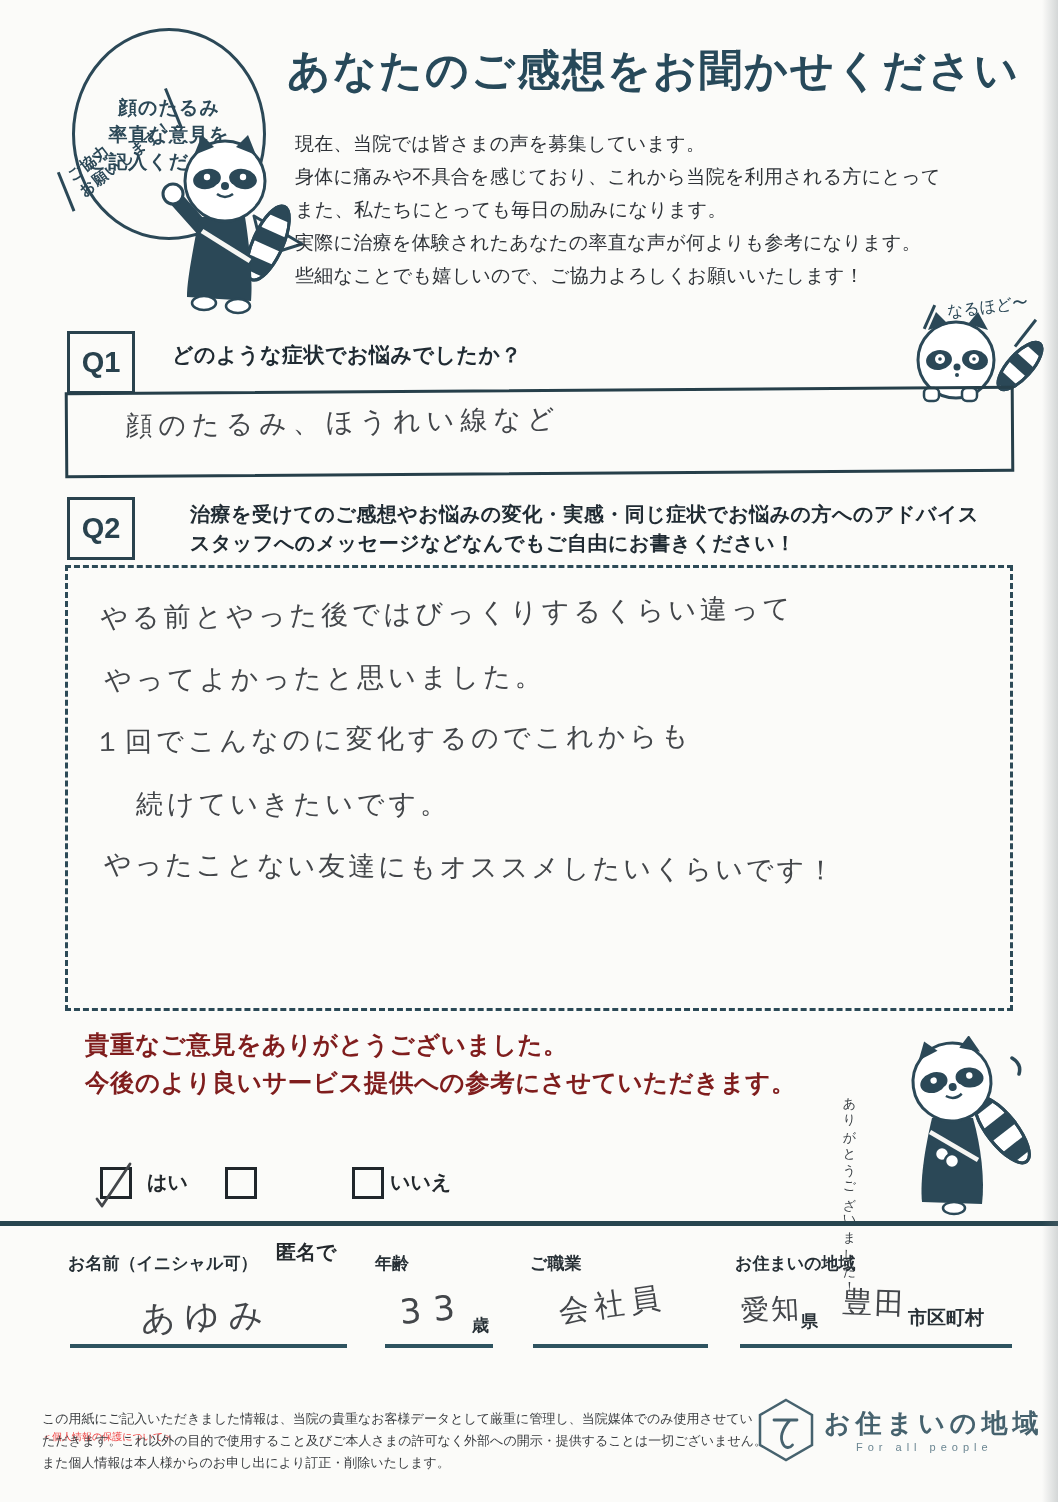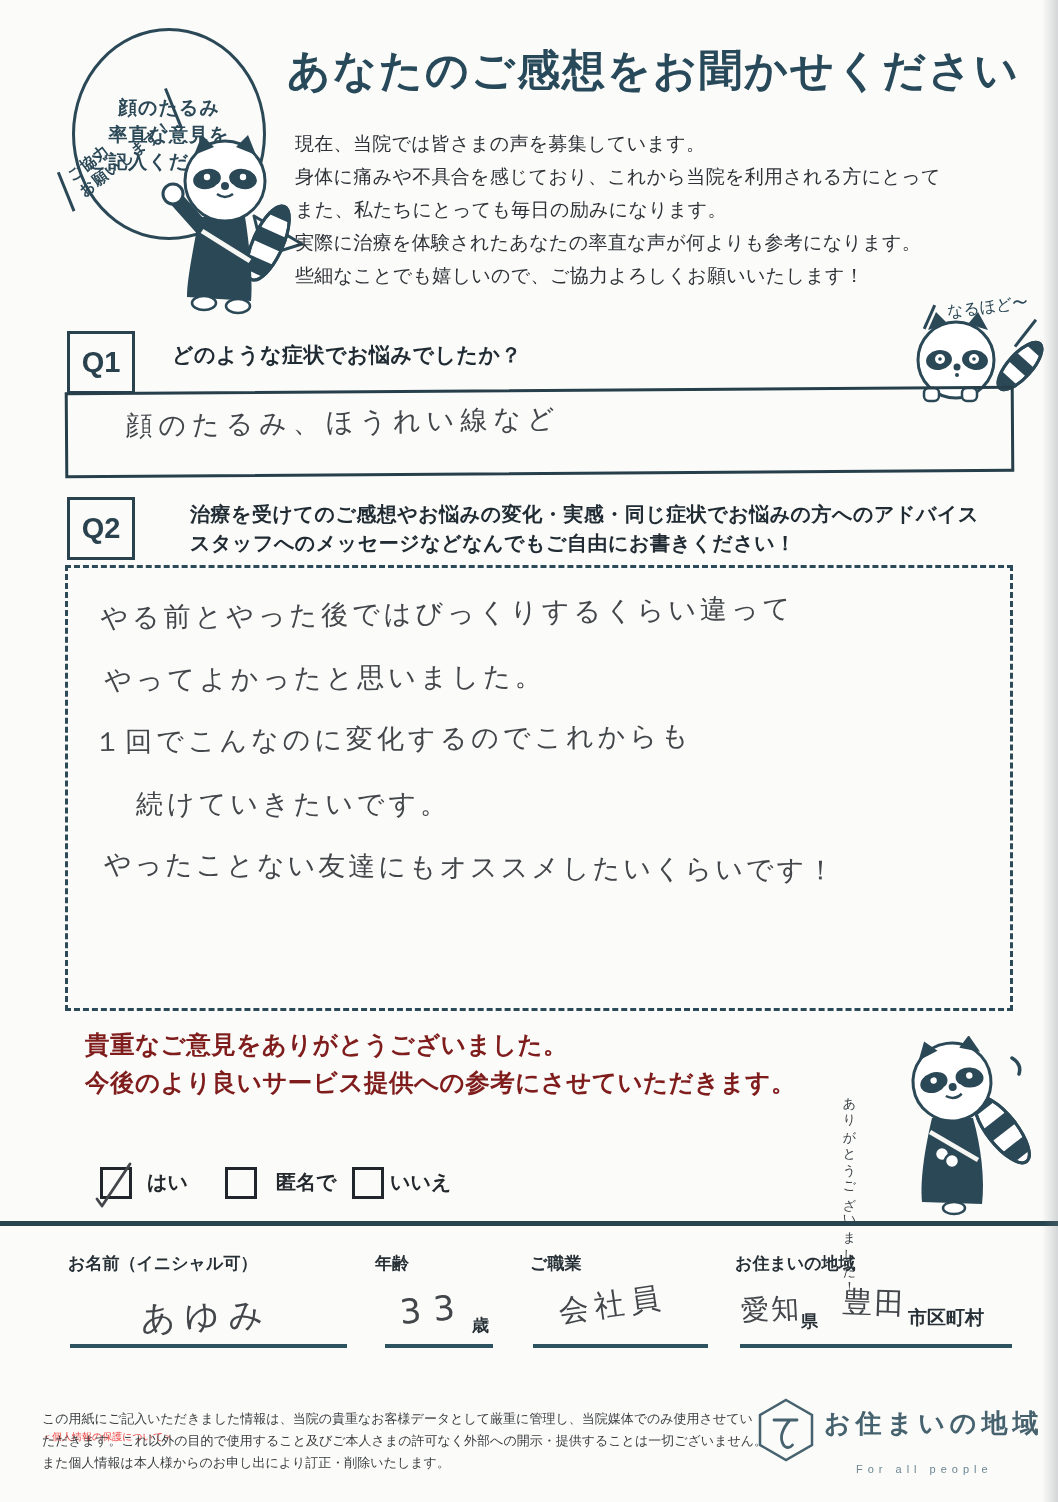--- a/index.html
+++ b/index.html
@@ -48,21 +48,21 @@
   .divider{left:0;top:1221px;width:1058px;height:4.5px;background:#27454f;}
 
   .f-label{font-size:17px;font-weight:bold;color:#273036;white-space:nowrap;}
   .f-underline{height:4px;background:#2e5360;}
   .f-unit{font-size:17px;font-weight:bold;color:#273036;}
 
   .privacy-title{font-size:10px;color:#ef4444;margin-top:44px;}
   .privacy-line{font-size:13px;line-height:22px;color:#3a3d40;white-space:nowrap;}
 
   .clinic-name{font-size:26px;font-weight:600;color:#46626e;letter-spacing:5px;white-space:nowrap;}
-  .clinic-tagline{font-size:11px;letter-spacing:5px;color:#6b8692;white-space:nowrap;margin-top:22px;}
+  .clinic-tagline{font-size:11px;letter-spacing:5px;color:#6b8692;white-space:nowrap;}
 </style>
 </head>
 <body>
 
 <div class="sheet">
 
   <div class="abs bubble">
     <div>顔のたるみ</div>
     <div>率直な意見を</div>
     <div>ご記入ください！</div>
@@ -177,21 +177,21 @@
   <div class="abs thanks" style="left:85px;top:1066px;">今後のより良いサービス提供への参考にさせていただきます。</div>
 
 
   <div class="abs checkbox" style="left:100px;top:1167px;"></div>
   <svg class="abs" style="left:92px;top:1158px;" width="46" height="52">
     <path d="M10,48 L38,6 M10,48 L5,41" stroke="#43464a" stroke-width="2.8" fill="none" stroke-linecap="round"></path>
   </svg>
   <div class="abs opt-label" style="left:147px;top:1169px;">はい</div>
 
   <div class="abs checkbox" style="left:225px;top:1167px;"></div>
-  <div class="abs opt-label" style="left:262px;top:1169px;padding-left:14px;">匿名で</div>
+  <div class="abs opt-label" style="left:262px;top:1239px;padding-left:14px;">匿名で</div>
 
   <div class="abs checkbox" style="left:352px;top:1167px;"></div>
   <div class="abs opt-label" style="left:390px;top:1169px;">いいえ</div>
 
   <div class="abs v-thanks hand" style="left:840px;top:1088px;">ありがとうございました！</div>
   <svg class="abs" style="left:872px;top:1036px;" width="170" height="180" viewBox="0 0 170 180">
     <defs>
         <clipPath id="tailclip3">
           <ellipse cx="0" cy="0" rx="15" ry="40"></ellipse>
         </clipPath>

